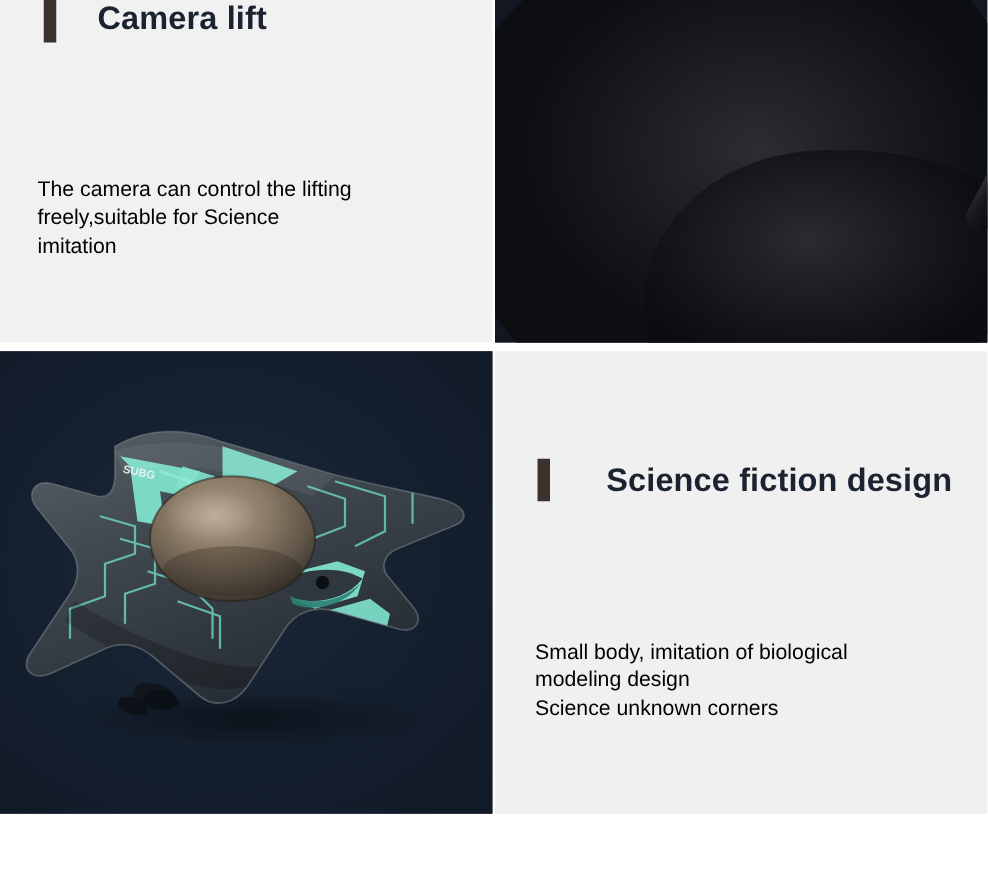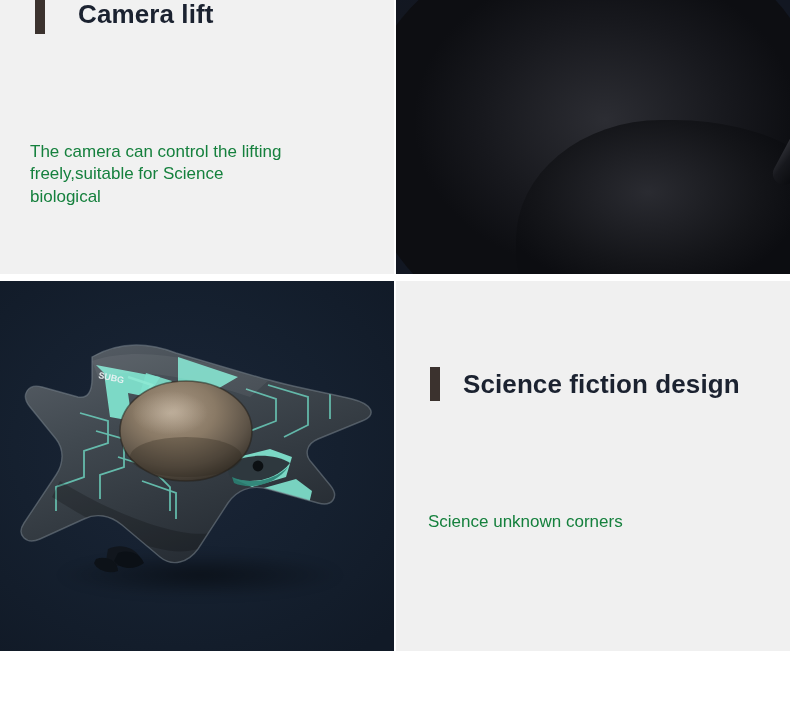--- a/index.html
+++ b/index.html
@@ -10,30 +10,30 @@
   .panel{position:absolute;overflow:hidden;}
   #p-tl{left:0;top:0;width:394px;height:274px;background:#f1f1f1;}
   #p-tr{left:396px;top:0;width:394px;height:274px;background:#16202e;}
   #p-bl{left:0;top:281px;width:394px;height:370px;background:#15202f;}
   #p-br{left:396px;top:281px;width:394px;height:370px;background:#f0f0f0;}
 
   
   .head{position:absolute;display:flex;align-items:center;}
   .accent{width:10px;background:#3b322e;flex:0 0 auto;}
   .head-txt{font-size:26px;font-weight:bold;color:#1b2230;white-space:nowrap;letter-spacing:.1px;}
-  .body-txt{position:absolute;font-size:17px;line-height:1.32;color:#15803d;}
+  .body-txt{position:absolute;font-size:17px;line-height:1.32;color:#000000;}
 
   #h-tl{left:35px;top:-7px;height:42px;}
   #h-tl .accent{height:40px;}
   #h-tl .head-txt{margin-left:33px;}
   #b-tl{left:30px;top:141px;width:330px;}
 
   #h-br{left:430px;top:366px;height:36px;}
   #h-br .accent{height:34px;}
-  #h-br .head-txt{margin-left:23px;}
+  #h-br .head-txt{margin-left:45px;}
   #b-br{left:428px;top:511px;width:340px;}
 
   
   .tr-bg{position:absolute;inset:0;
     background:
       radial-gradient(ellipse 60% 55% at 36% 42%, #23242a 0%, #15171d 55%, #121722 100%),
       linear-gradient(160deg,#1a2334 0%,#131b28 60%,#0f1621 100%);}
   
   .tr-body{position:absolute;left:-30px;top:-60px;width:460px;height:400px;
     background:radial-gradient(ellipse 52% 48% at 52% 45%, #2c2d33 0%, #17181d 52%, #0d0e12 80%);
@@ -60,21 +60,21 @@
 <div class="page">
 
   <div class="panel" id="p-tl">
     <div class="head" id="h-tl">
       <div class="accent"></div>
       <div class="head-txt">Camera lift</div>
     </div>
     <div class="body-txt" id="b-tl">
       <span class="line">The camera can control the lifting</span>
       <span class="line">freely,suitable for Science</span>
-      <span class="line">biological</span>
+      <span class="line">imitation</span>
     </div>
   </div>
 
   <div class="panel" id="p-tr">
     <div class="tr-bg"></div>
     <div class="tr-body"></div>
     <div class="tr-body2"></div>
 
     <div class="arm arm-tl"></div>
 
@@ -181,16 +181,18 @@
       </g>
     </svg>
   </div>
 
   <div class="panel" id="p-br"></div>
   <div class="head" id="h-br">
     <div class="accent"></div>
     <div class="head-txt">Science fiction design</div>
   </div>
   <div class="body-txt" id="b-br">
+    <span class="line">Small body, imitation of biological</span>
+    <span class="line">modeling design</span>
     <span class="line">Science unknown corners</span>
   </div>
 
 </div>
 
 </body></html>

